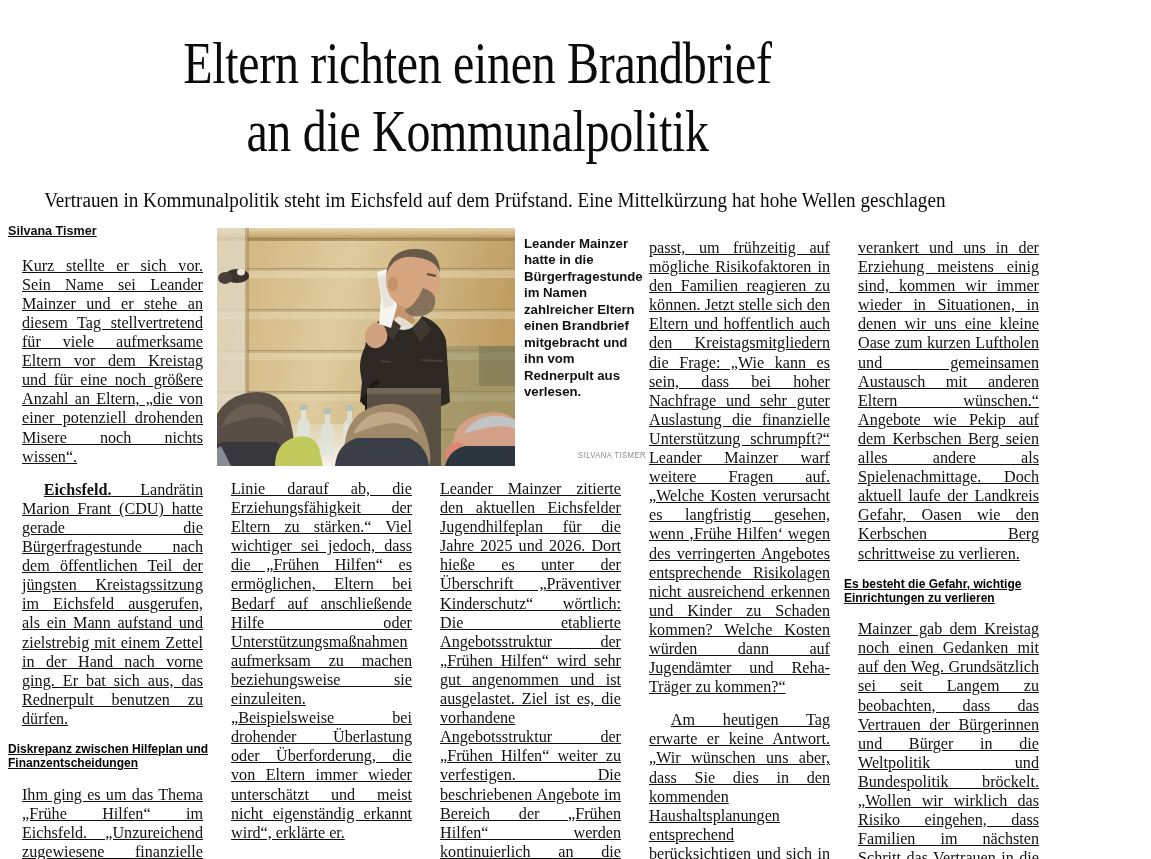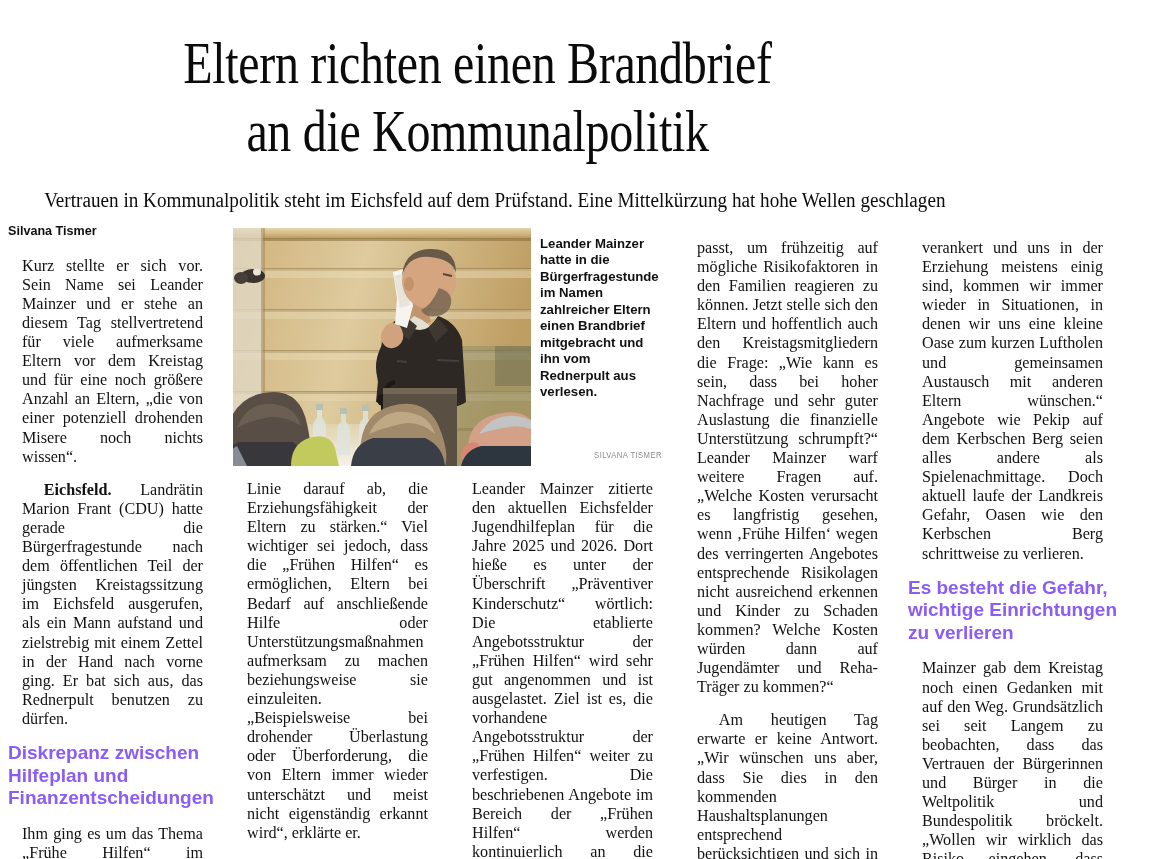--- a/index.html
+++ b/index.html
@@ -55,21 +55,22 @@
   }
 
   
   .columns {
     position: absolute;
     top: 224px;
     left: 8px;
     right: 8px;
     bottom: 0;
     display: flex;
-    gap: 16px;
+    gap: 0;
+    text-decoration: underline;
   }
   .col {
     width: 228px;
     margin-right: 0;
     position: relative;
   }
   .col + .col { margin-left: 0; }
   .col-inner { width: 209px; }
 
   .byline {
@@ -95,24 +96,24 @@
   p.body.lead { text-indent: 0; }
   p.body.noindent { text-indent: 0; }
 
   .dropname {
     font-weight: bold;
   }
 
   h2.subhead {
     font-family: "Liberation Sans", "DejaVu Sans", sans-serif;
     font-weight: bold;
-    font-size: 19px;
+    font-size: 12px;
     line-height: 1.19;
     margin: 13px 0 2px 0;
-    color: #8b5cf6;
+    color: #000000;
   }
 
   
   .photo-block {
     position: absolute;
     top: 4px;
     left: 0;
     width: 435px;
     height: 248px;
   }

